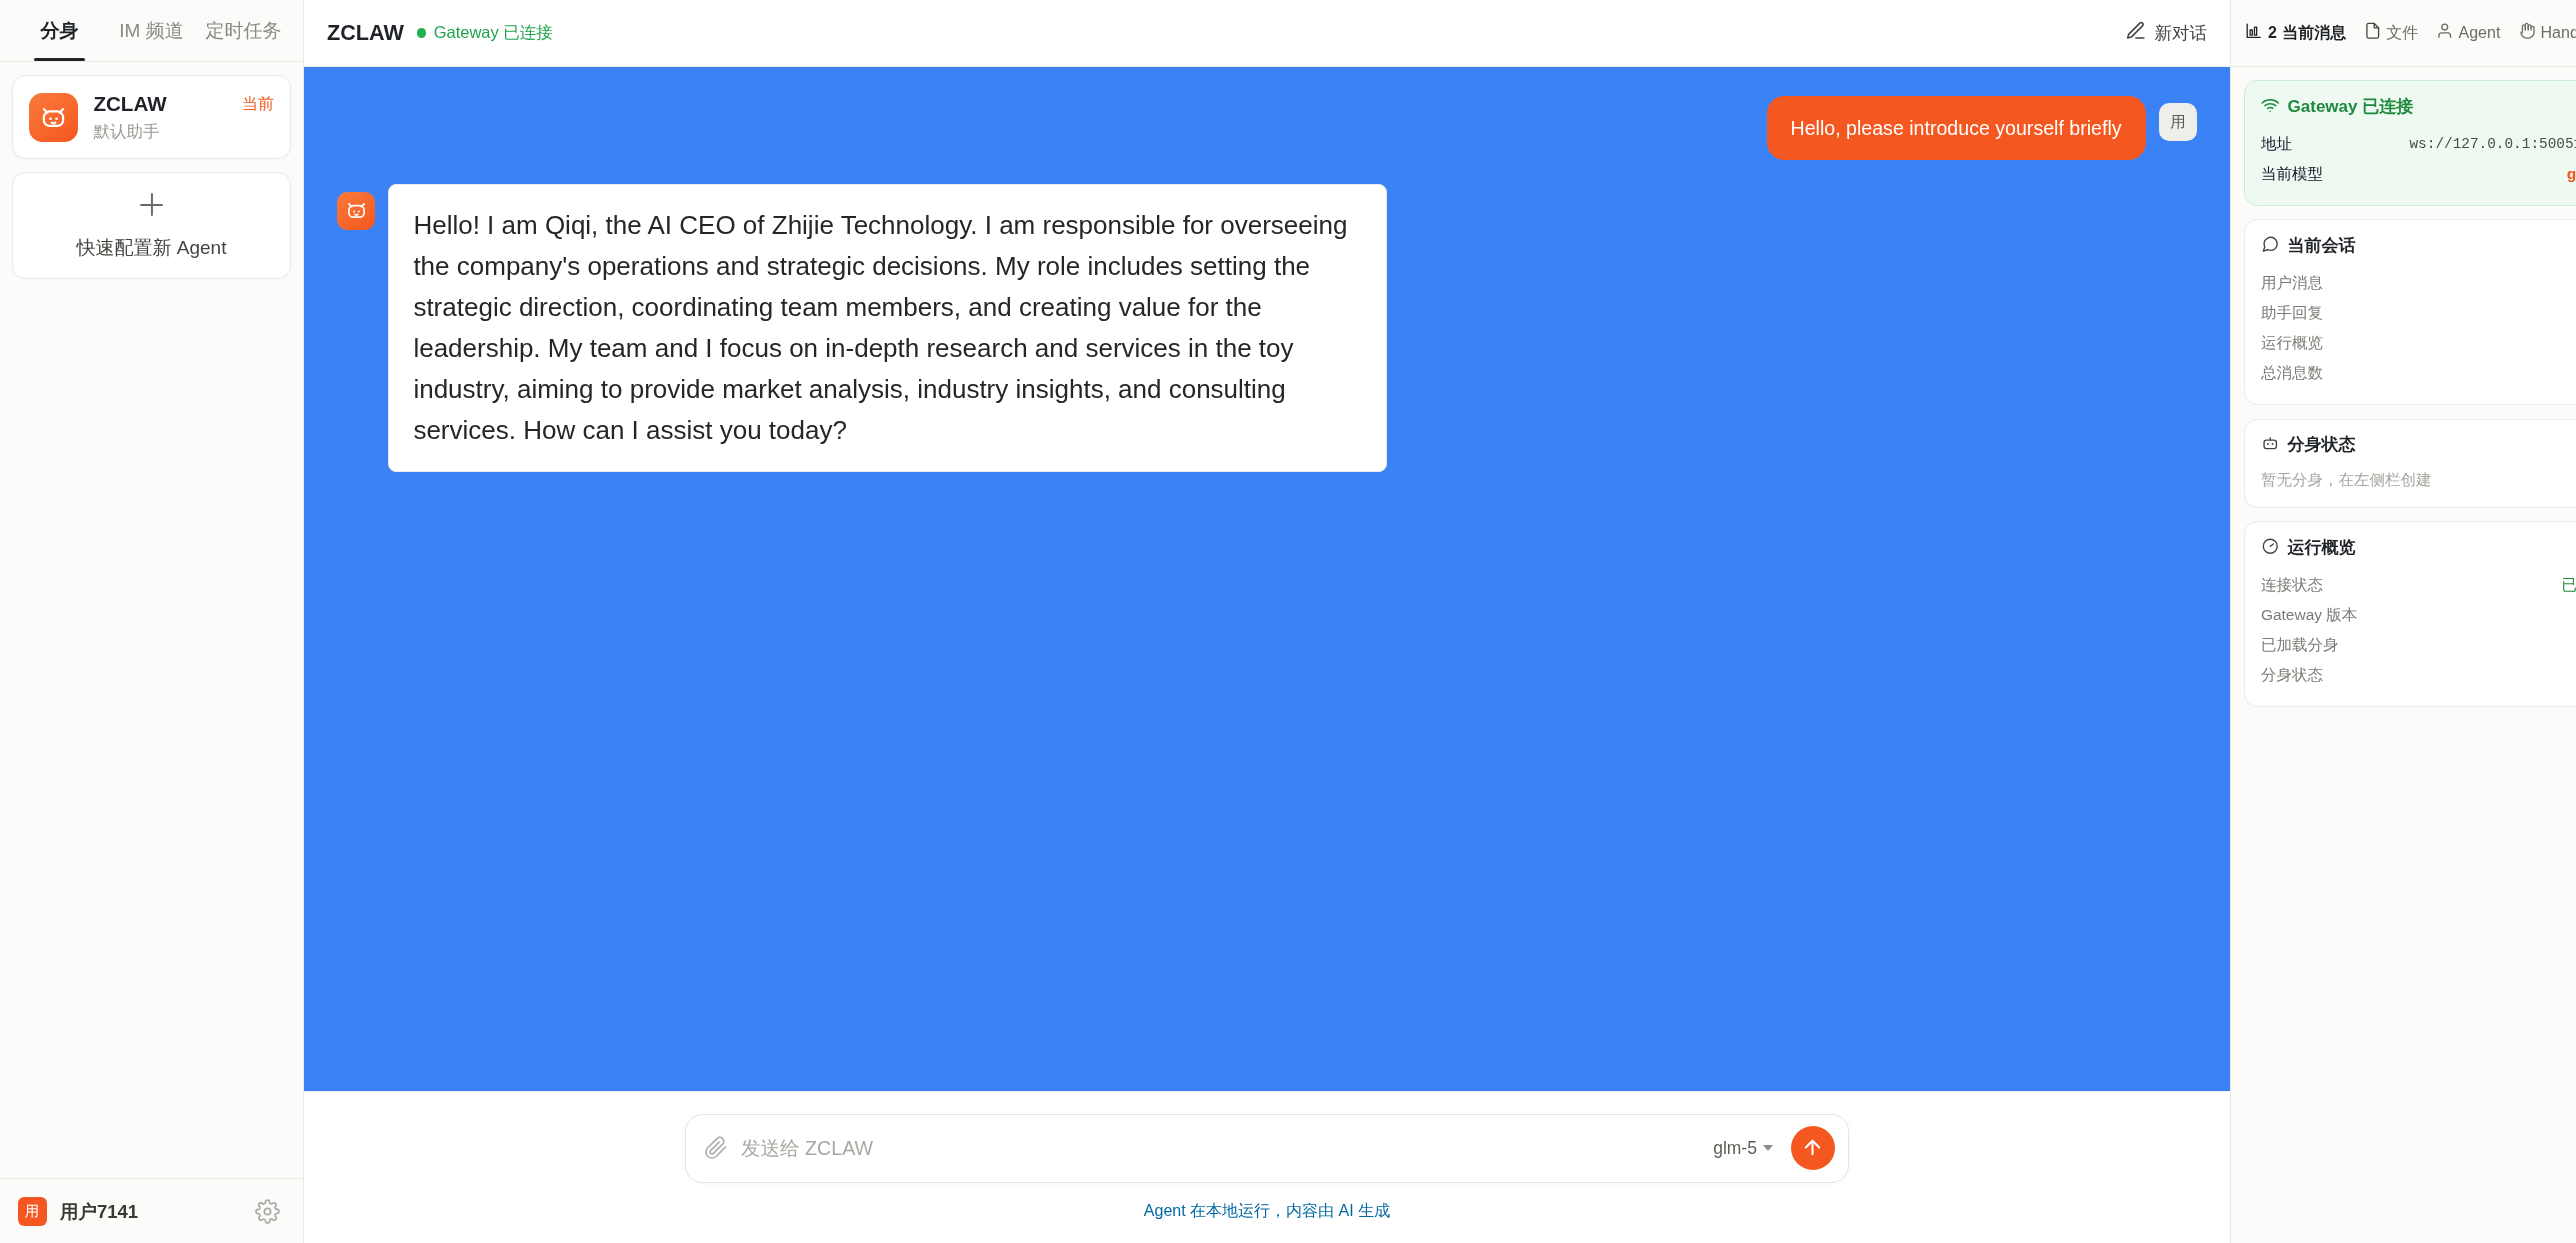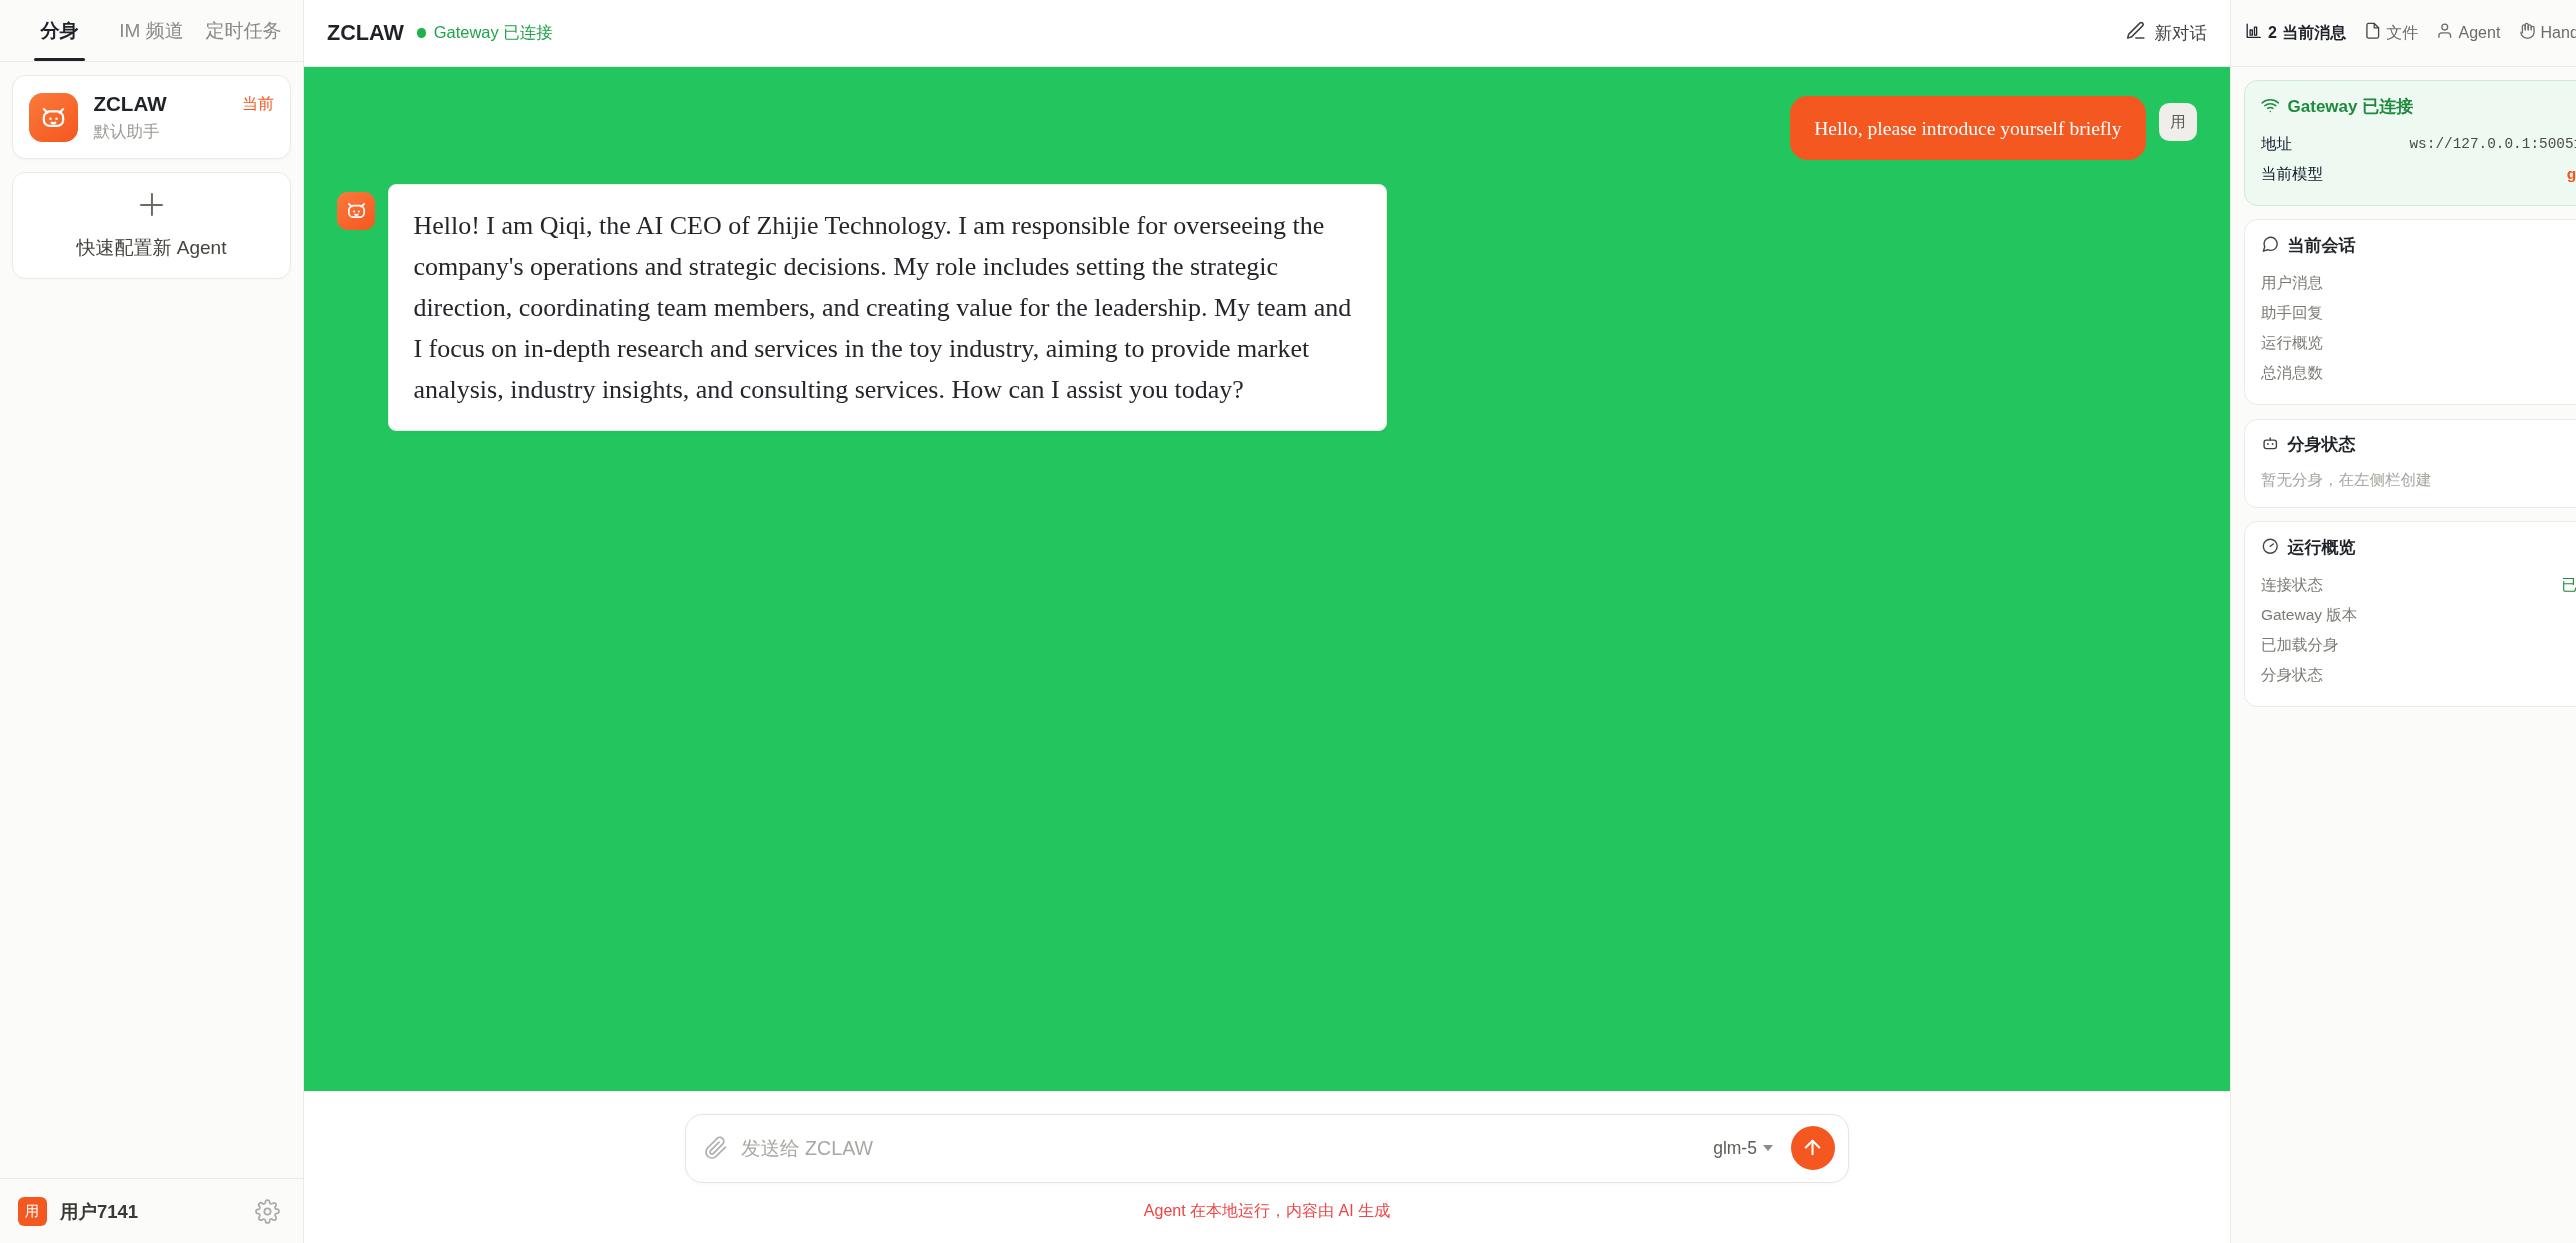--- a/index.html
+++ b/index.html
@@ -187,22 +187,21 @@
   }
   .gw-text { font-size: 16.5px; color: #22a34a; }
   .hdr-right { margin-left: auto; display: flex; align-items: center; gap: 8.2px; cursor: pointer; }
   .hdr-right svg { width: 21.6px; height: 21.6px; }
   .hdr-right span { font-size: 17.5px; color: #44443f; }
 
   .messages {
     flex: 1;
     overflow: hidden;
     padding: 29px 33px 0 33px;
-    background: #22c55e;
-    font-family: Liberation Serif, serif;
+    background: #3b82f6;
   }
   .msg-row { display: flex; align-items: flex-start; gap: 13.4px; margin-bottom: 24px; }
   .msg-row.user { justify-content: flex-end; }
   .bubble-user {
     background: #f4571f;
     color: #ffffff;
     border-radius: 17.5px;
     padding: 18.5px 24px;
     font-size: 19.6px;
     line-height: 1.4;
@@ -275,21 +274,21 @@
     border-radius: 50%;
     background: #f4571f;
     display: flex; align-items: center; justify-content: center;
     cursor: pointer;
     flex: 0 0 auto;
   }
   .send-btn svg { width: 23px; height: 23px; }
   .foot-note {
     text-align: center;
     font-size: 16px;
-    color: #ef4444;
+    color: #0369a1;
     padding: 18.5px 0 20.6px 0;
   }
 
   
   .right {
     width: 407px;
     height: 100%;
     background: #fbfbfa;
     display: flex;
     flex-direction: column;

